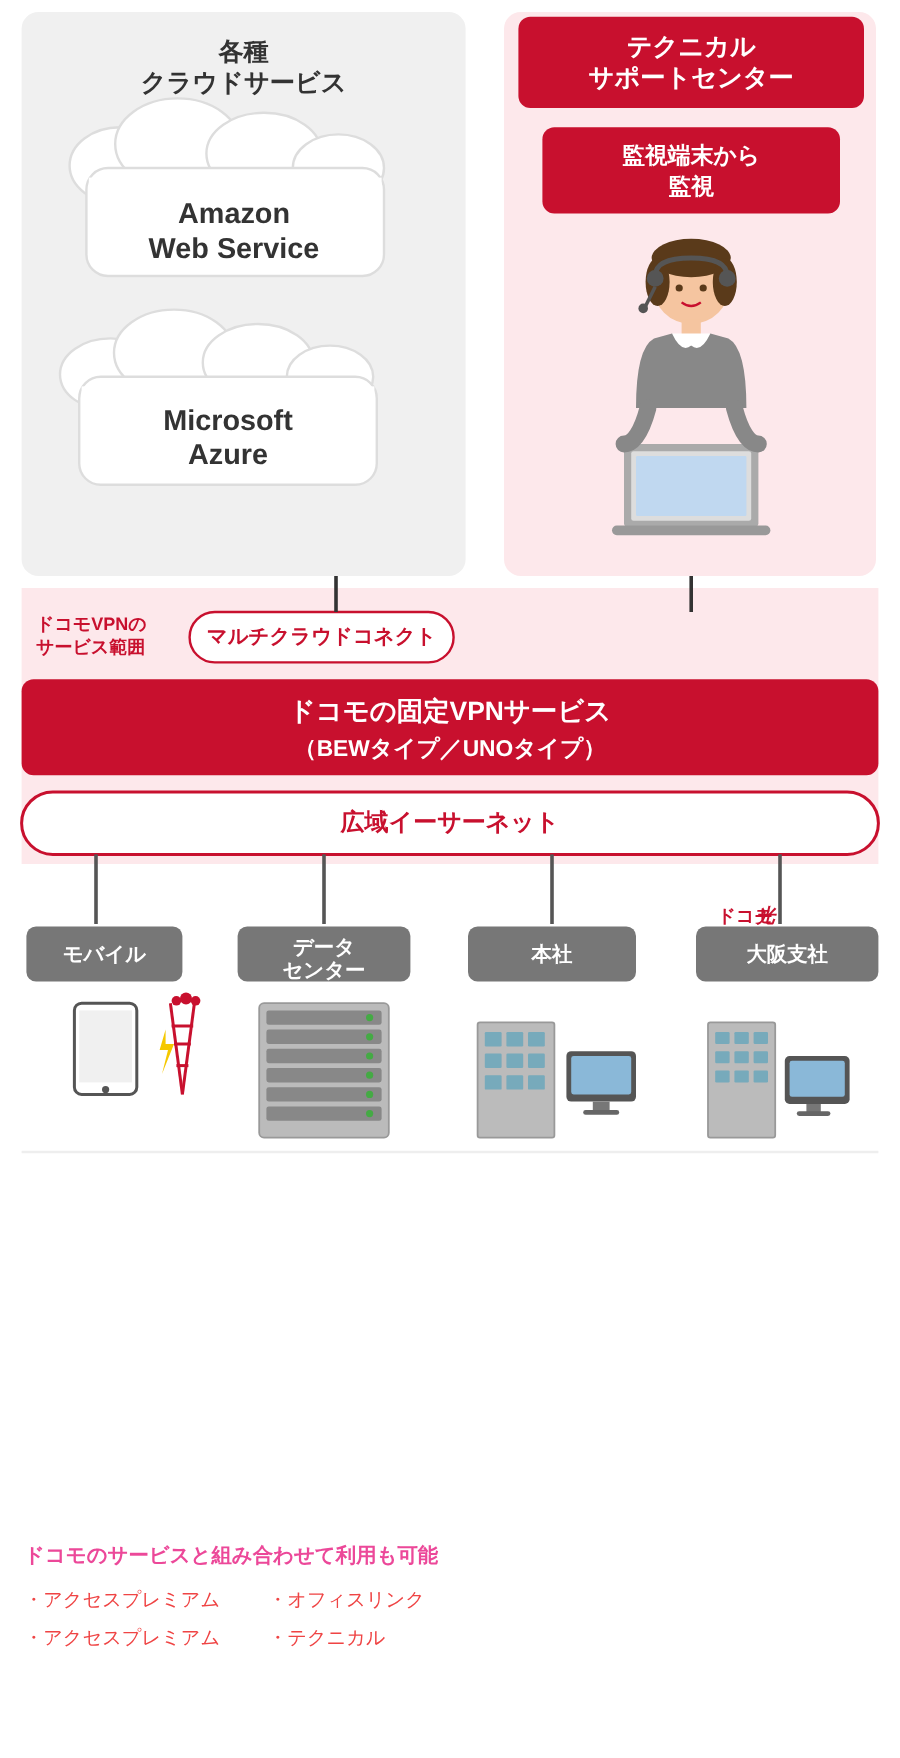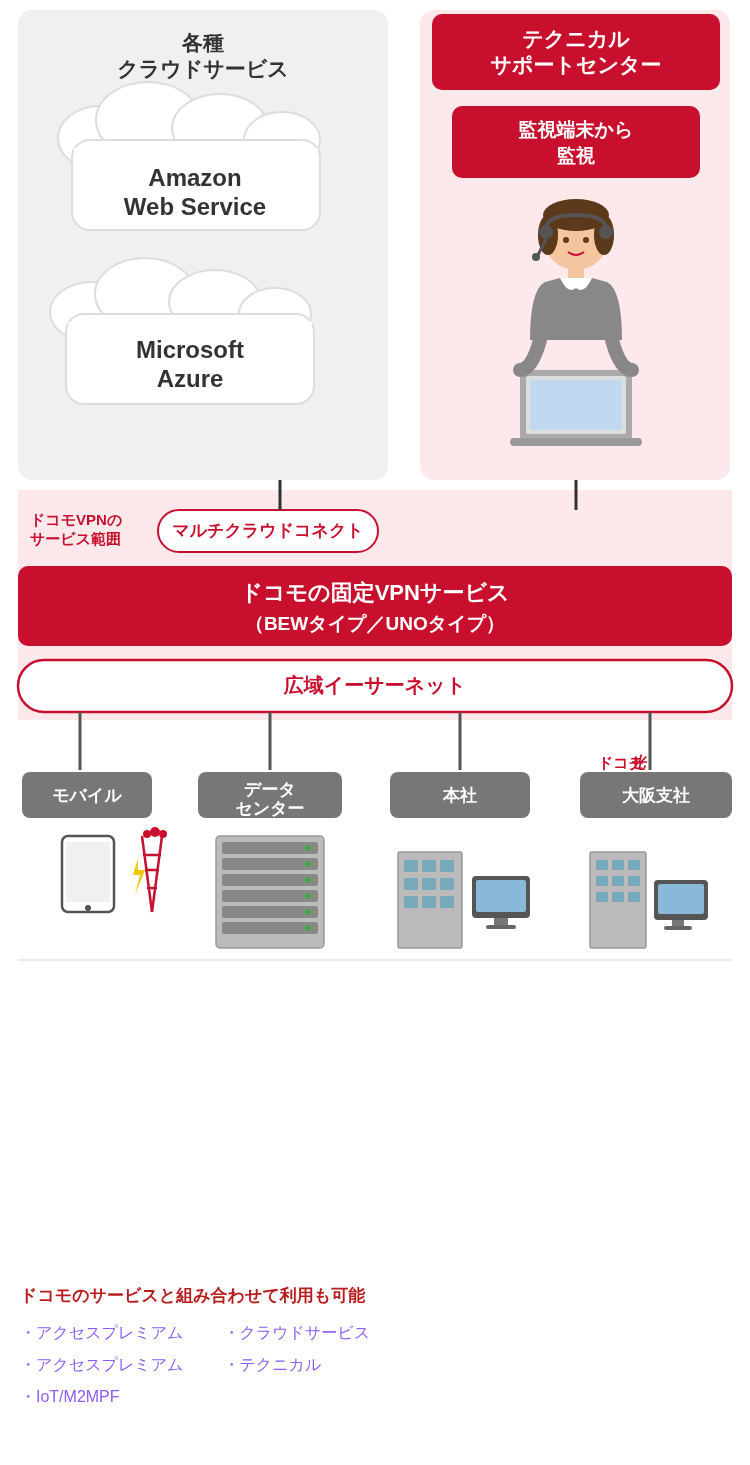--- a/index.html
+++ b/index.html
@@ -13,27 +13,28 @@
     }
 
     
     .bottom-text-section {
       margin: 30px 20px 20px 20px;
       padding: 0;
     }
     .bottom-main-text {
       font-size: 17px;
       font-weight: bold;
-      color: #b91c1c;
+      color: #ec4899;
       margin-bottom: 10px;
     }
     .bottom-list {
       font-size: 16px;
-      color: #8b5cf6;
+      color: #ef4444;
       line-height: 2.0;
+      font-family: Liberation Serif, serif;
     }
     .bottom-list-row {
       display: flex;
       gap: 40px;
     }
   </style>
 </head>
 <body>
 
 
@@ -216,26 +217,23 @@
   <line x1="18" y1="960" x2="732" y2="960" stroke="#eee" stroke-width="2"></line>
 
 </svg>
 
 
 <div class="bottom-text-section">
   <div class="bottom-main-text">ドコモのサービスと組み合わせて利用も可能</div>
   <div class="bottom-list">
     <div class="bottom-list-row">
       <span>・アクセスプレミアム</span>
-      <span>・クラウドサービス</span>
+      <span>・オフィスリンク</span>
     </div>
     <div class="bottom-list-row">
       <span>・アクセスプレミアム</span>
       <span>・テクニカル</span>
     </div>
-    <div class="bottom-list-row">
-      <span>・IoT/M2MPF</span>
-    </div>
   </div>
 </div>
 
 
 
 
 </body></html>

